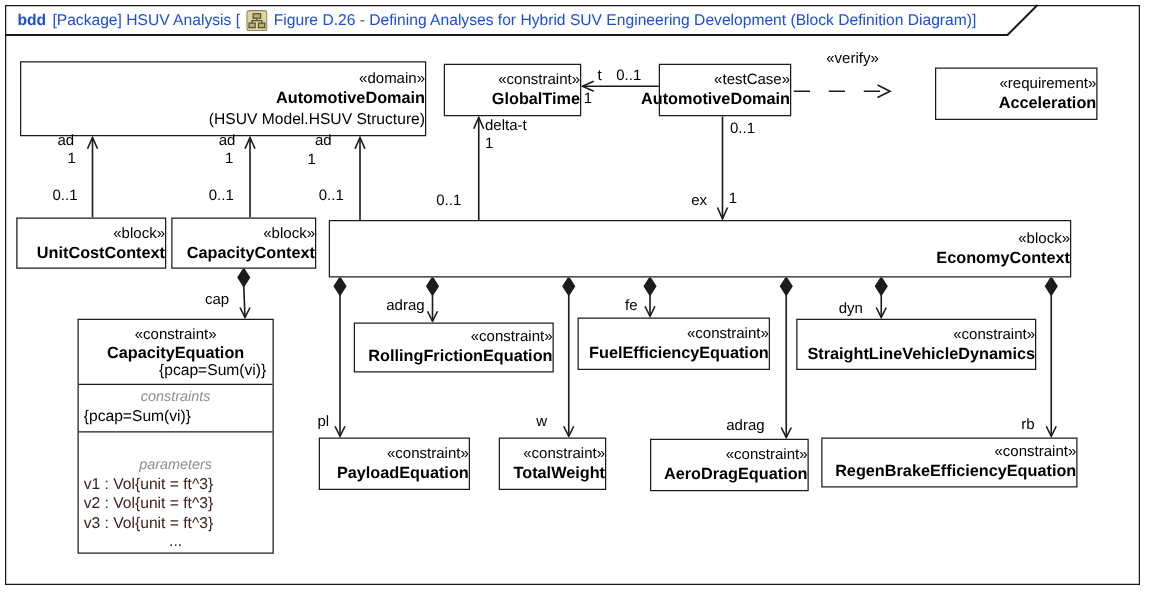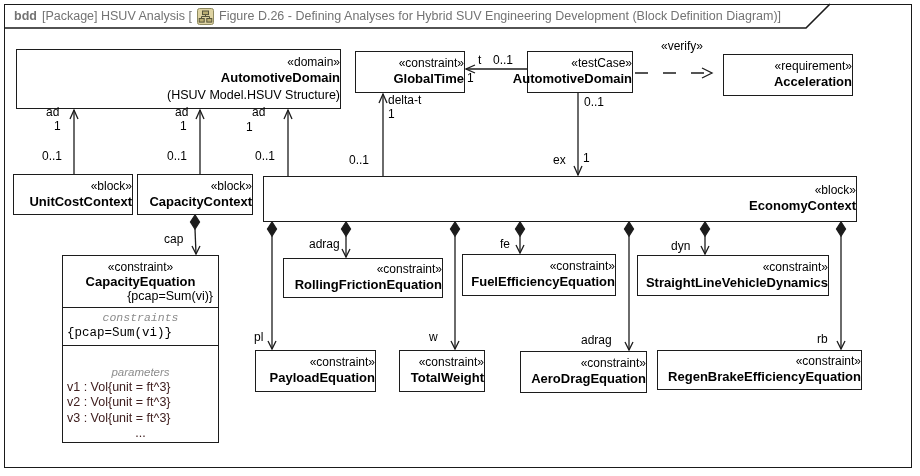--- a/index.html
+++ b/index.html
@@ -1,36 +1,36 @@
 <!DOCTYPE html>
 <html><head>
 <meta charset="utf-8">
 <style>
   html,body{margin:0;padding:0;background:#fff;font-family:"Liberation Sans",sans-serif;}
   #stage{position:relative;width:920px;height:476px;background:#fff;overflow:hidden;}
   #frame{position:absolute;left:4px;top:4px;width:906px;height:462px;border:1.6px solid #1a1a1a;background:#fff;}
   
   #tab{position:absolute;left:4px;top:4px;height:24px;display:flex;align-items:center;padding-left:10px;
-       font-size:12.5px;color:#737373;white-space:nowrap;}
+       font-size:12.5px;color:#1d4ed8;white-space:nowrap;}
   #tab .kw{font-weight:bold;margin-right:5px;}
   #tab .mid{margin-right:5px;}
   #tab .fig{margin-left:5px;}
   
   .node{position:absolute;background:#fff;border:1.5px solid #1c1c1c;display:flex;flex-direction:column;
         align-items:flex-end;justify-content:center;line-height:1.28;box-sizing:border-box;}
   .st{font-size:12px;color:#000;}
   .nm{font-size:13px;font-weight:bold;color:#000;}
   .sub{font-size:12.5px;color:#000;margin-left:44px;}
   
   #capacity-equation{position:absolute;background:#fff;border:1.5px solid #1c1c1c;box-sizing:border-box;
         display:flex;flex-direction:column;}
   #capacity-equation .comp{box-sizing:border-box;}
   #capacity-equation .head{height:59px;display:flex;flex-direction:column;align-items:center;justify-content:center;}
   #capacity-equation .head .expr{width:100%;text-align:right;padding-right:5px;box-sizing:border-box;font-size:12.5px;}
-  #capacity-equation .c2{height:42px;border-top:1.4px solid #1c1c1c;padding-top:3px;font-family:Liberation Mono, monospace;}
+  #capacity-equation .c2{height:42px;border-top:1.4px solid #1c1c1c;padding-top:3px;}
   #capacity-equation .c3{flex:1;border-top:1.4px solid #1c1c1c;padding-top:19px;}
   .comp-label{display:block;text-align:center;font-size:11.5px;font-style:italic;color:#8c8c8c;line-height:1.3;}
   .comp-item{display:block;text-align:left;padding-left:4px;font-size:12.5px;color:#000;line-height:1.25;}
   .param{color:#402020;}
   .dots{text-align:center;padding-left:0;}
   
   .elabel{position:absolute;font-size:12px;color:#000;white-space:nowrap;line-height:1.1;}
   svg.overlay{position:absolute;left:0;top:0;pointer-events:none;}
 </style>
 </head>
@@ -150,21 +150,21 @@
   <div class="node" style="left:355px;top:51px;width:110px;height:42px">
     <span class="st">«constraint»</span>
     <span class="nm">GlobalTime</span>
   </div>
 
   <div class="node" style="left:527px;top:51px;width:106px;height:42px">
     <span class="st">«testCase»</span>
     <span class="nm">AutomotiveDomain</span>
   </div>
 
-  <div class="node" style="left:723px;top:54px;width:130px;height:42px">
+  <div class="node" style="left:748px;top:54px;width:130px;height:42px">
     <span class="st">«requirement»</span>
     <span class="nm">Acceleration</span>
   </div>
 
   <div class="node" style="left:13px;top:174px;width:120px;height:41px">
     <span class="st">«block»</span>
     <span class="nm">UnitCostContext</span>
   </div>
 
   <div class="node" style="left:137px;top:174px;width:116px;height:41px">

